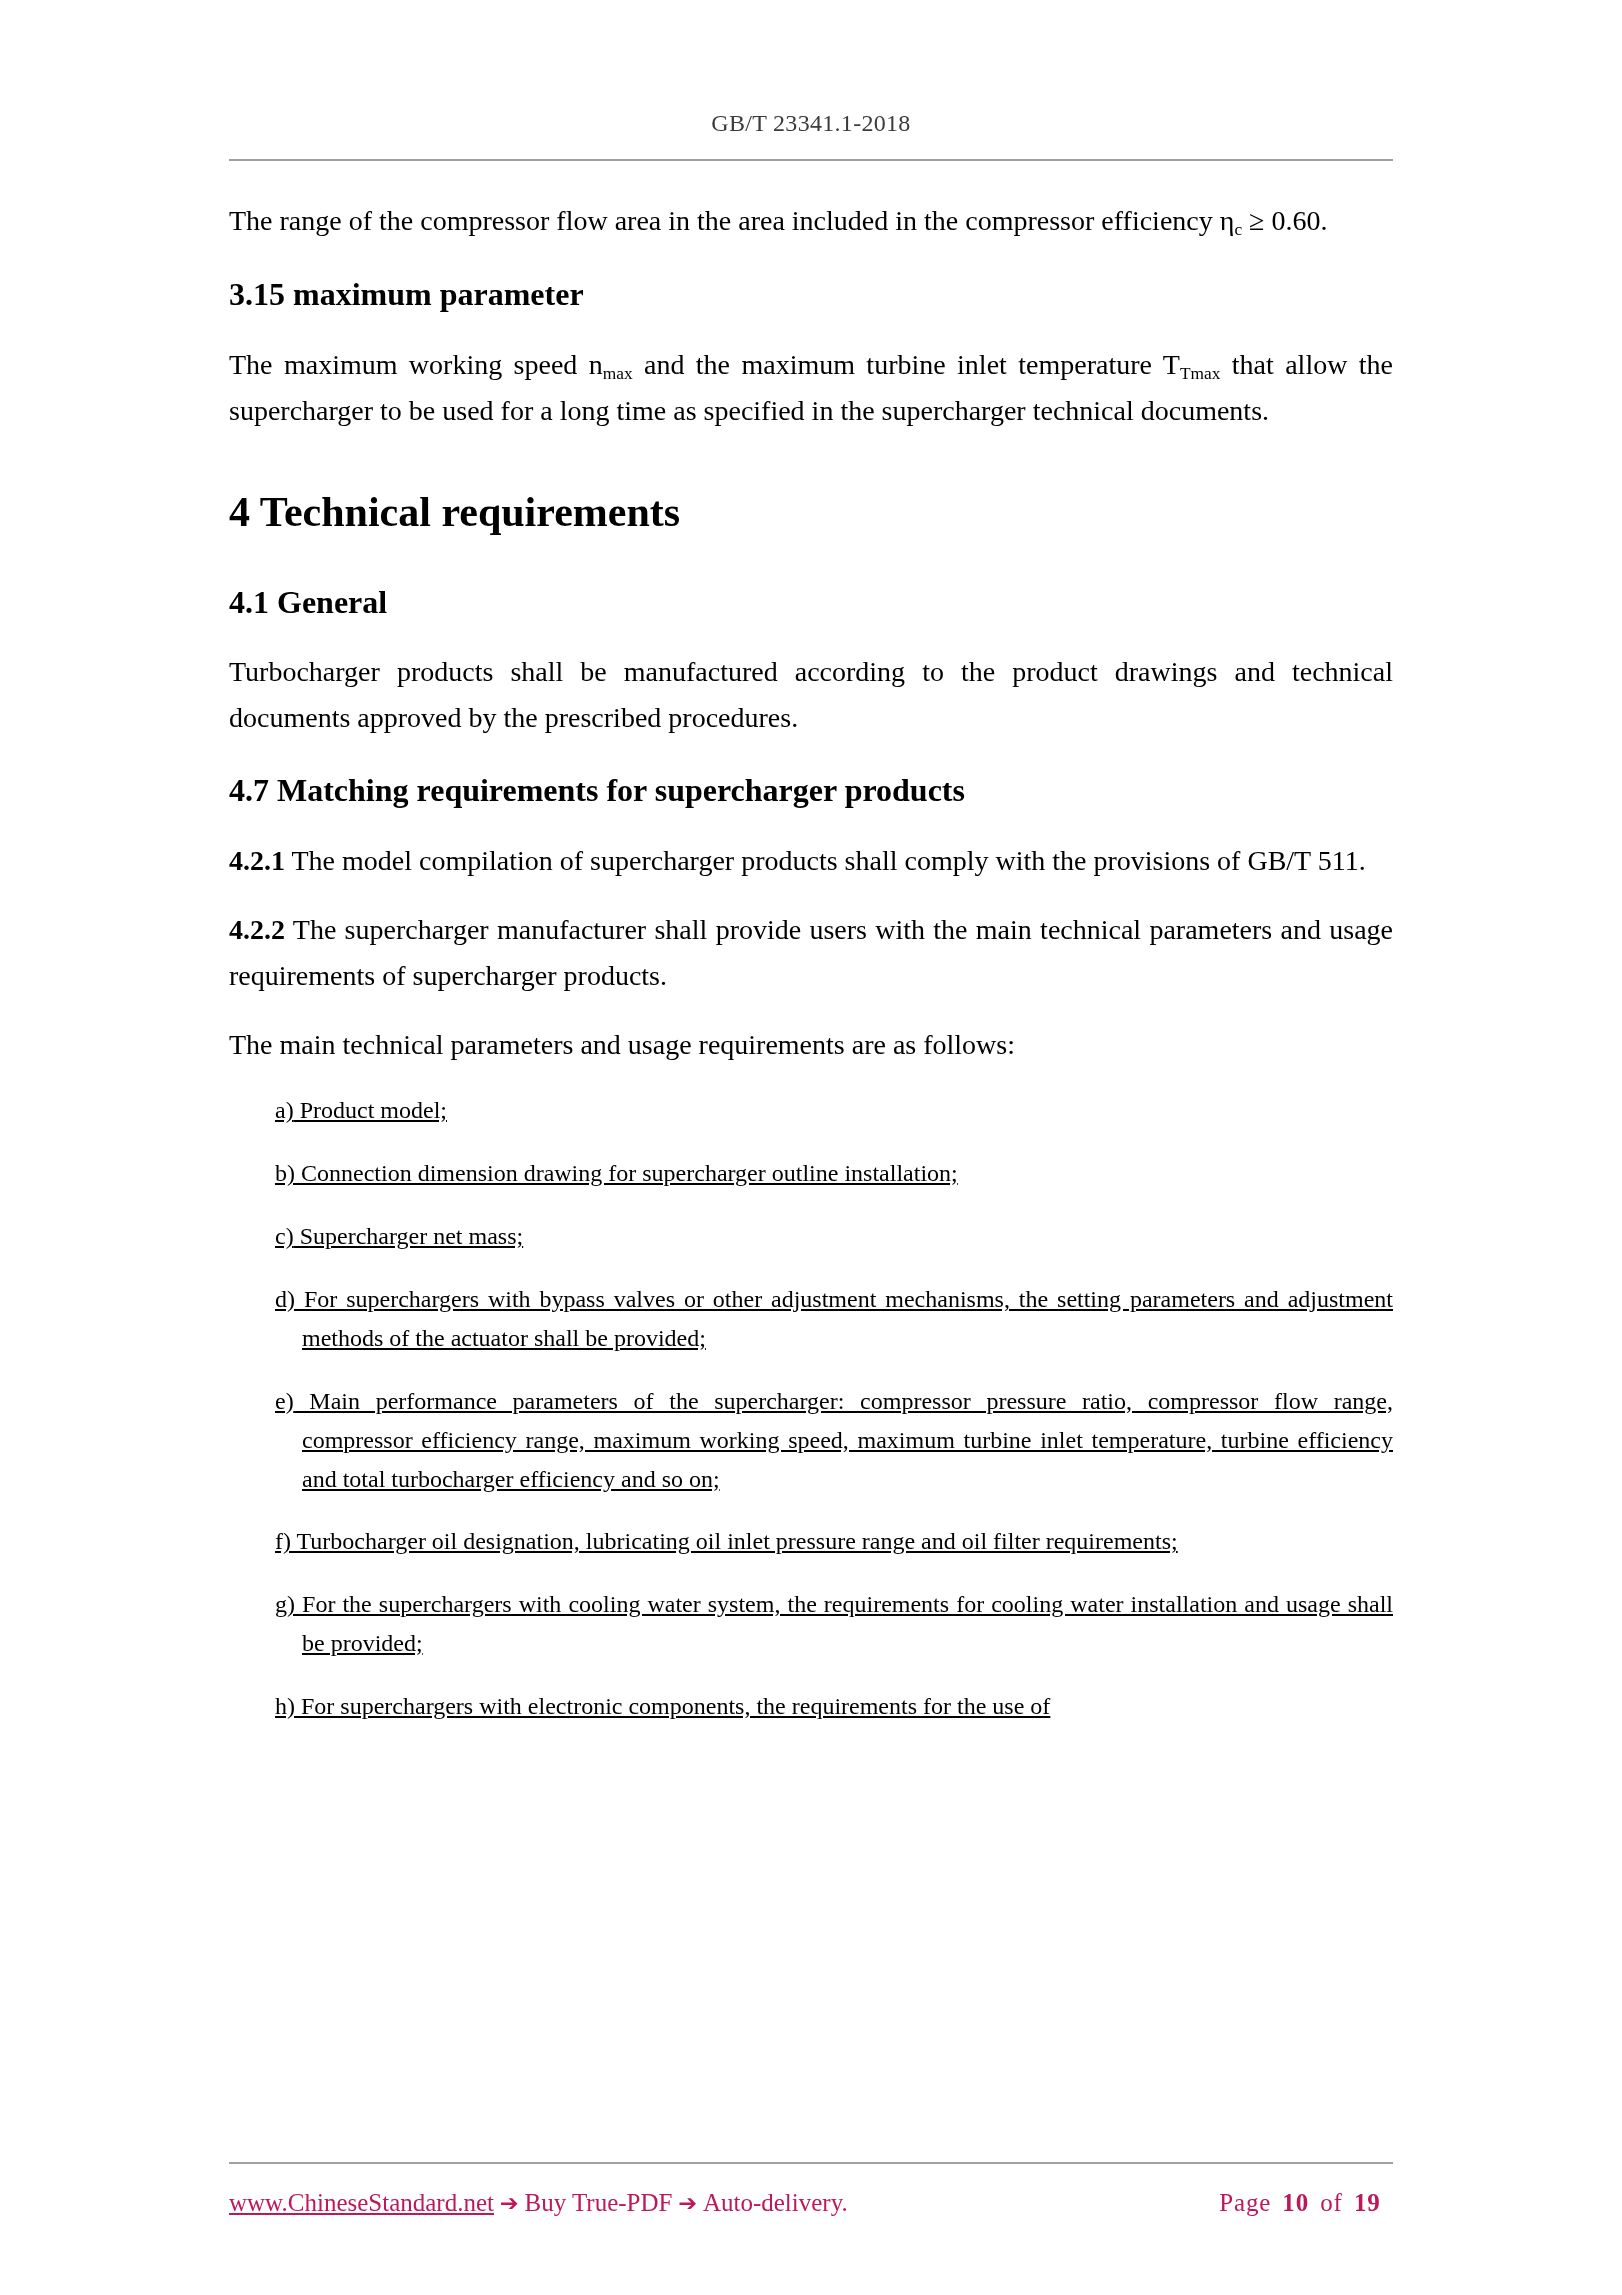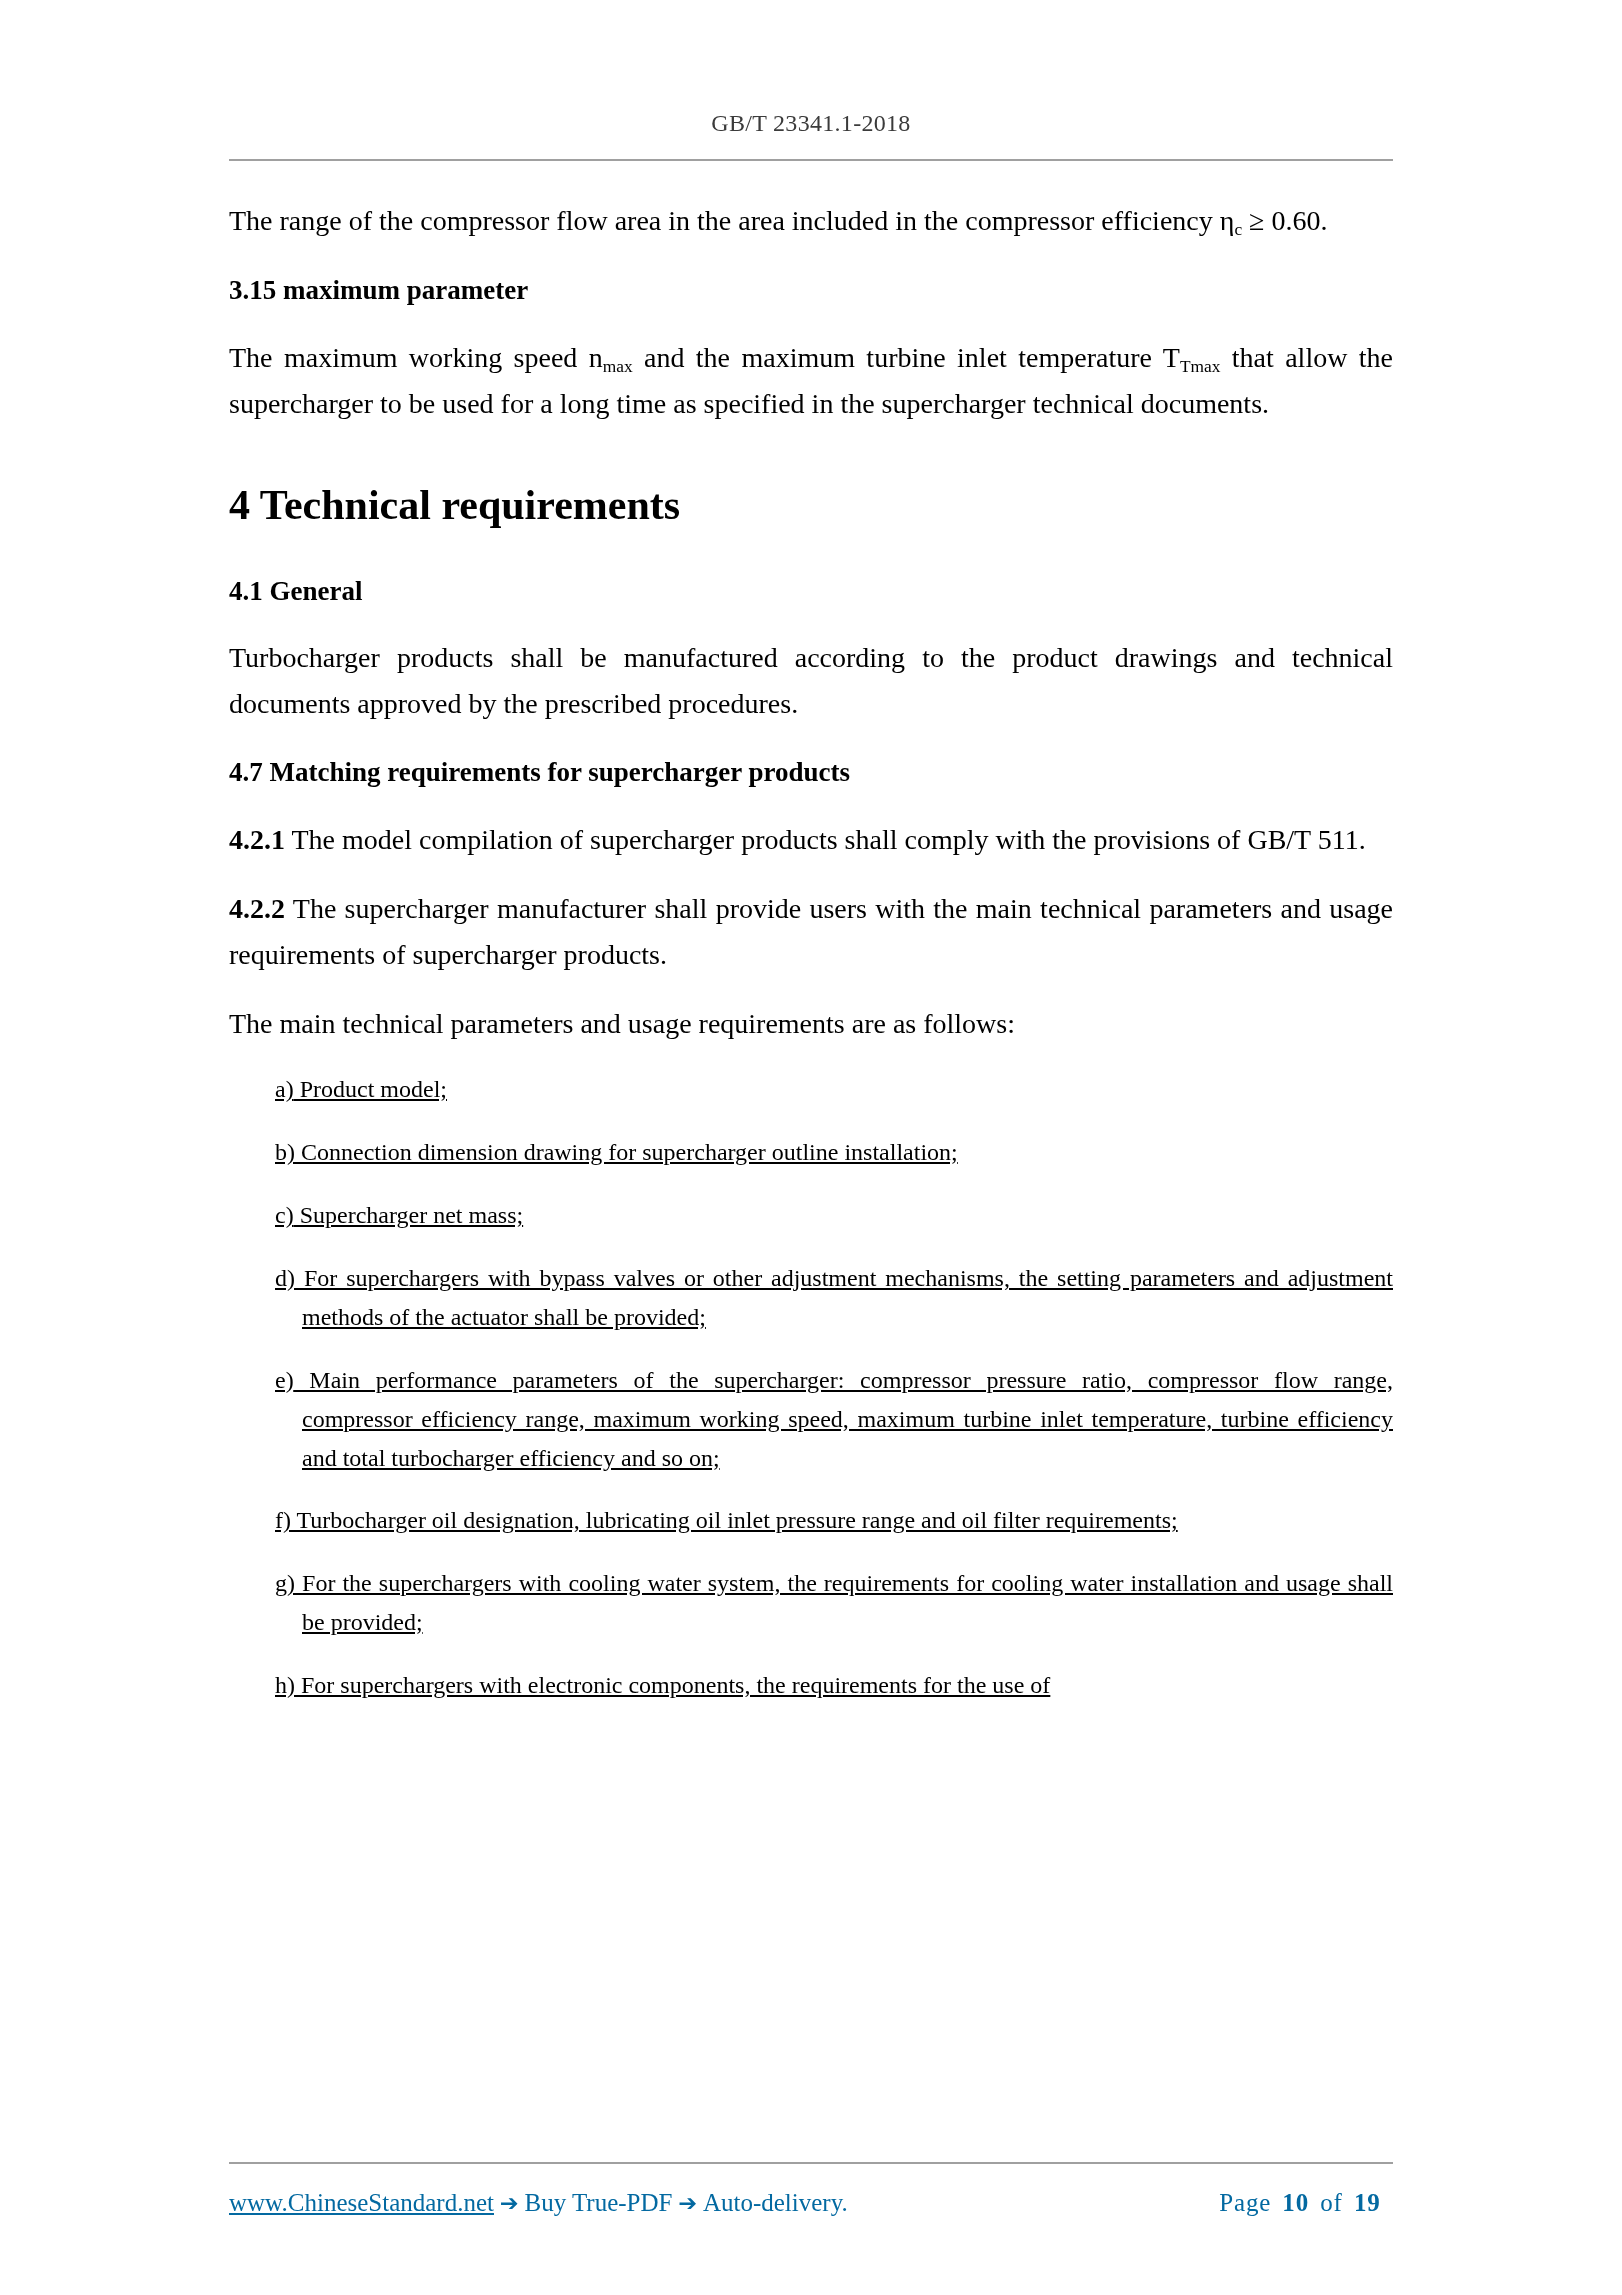--- a/index.html
+++ b/index.html
@@ -51,21 +51,21 @@
     font-size: 28px;
     line-height: 1.62;
     text-align: justify;
     text-justify: inter-word;
     margin: 0 0 24px 0;
   }
   p.para.last-line-left {
     text-align-last: left;
   }
   .h-sub {
-    font-size: 27px;
+    font-size: 32px;
     font-weight: bold;
     margin: 28px 0 25px 0;
     line-height: 1.4;
   }
   .h-main {
     font-size: 42px;
     font-weight: bold;
     margin: 52px 0 40px 0;
     line-height: 1.3;
   }
@@ -113,21 +113,21 @@
   .footer-rule {
     border-top: 2.5px solid #a0a0a0;
     width: 100%;
   }
   .footer-row {
     margin-top: 25px;
     display: flex;
     align-items: baseline;
     justify-content: space-between;
     font-size: 25px;
-    color: #0369a1;
+    color: #be185d;
   }
   .footer-left {
     white-space: nowrap;
   }
   .footer-left .url {
     text-decoration: underline;
   }
   .arrow {
     font-family: "DejaVu Sans", sans-serif;
     font-weight: bold;

